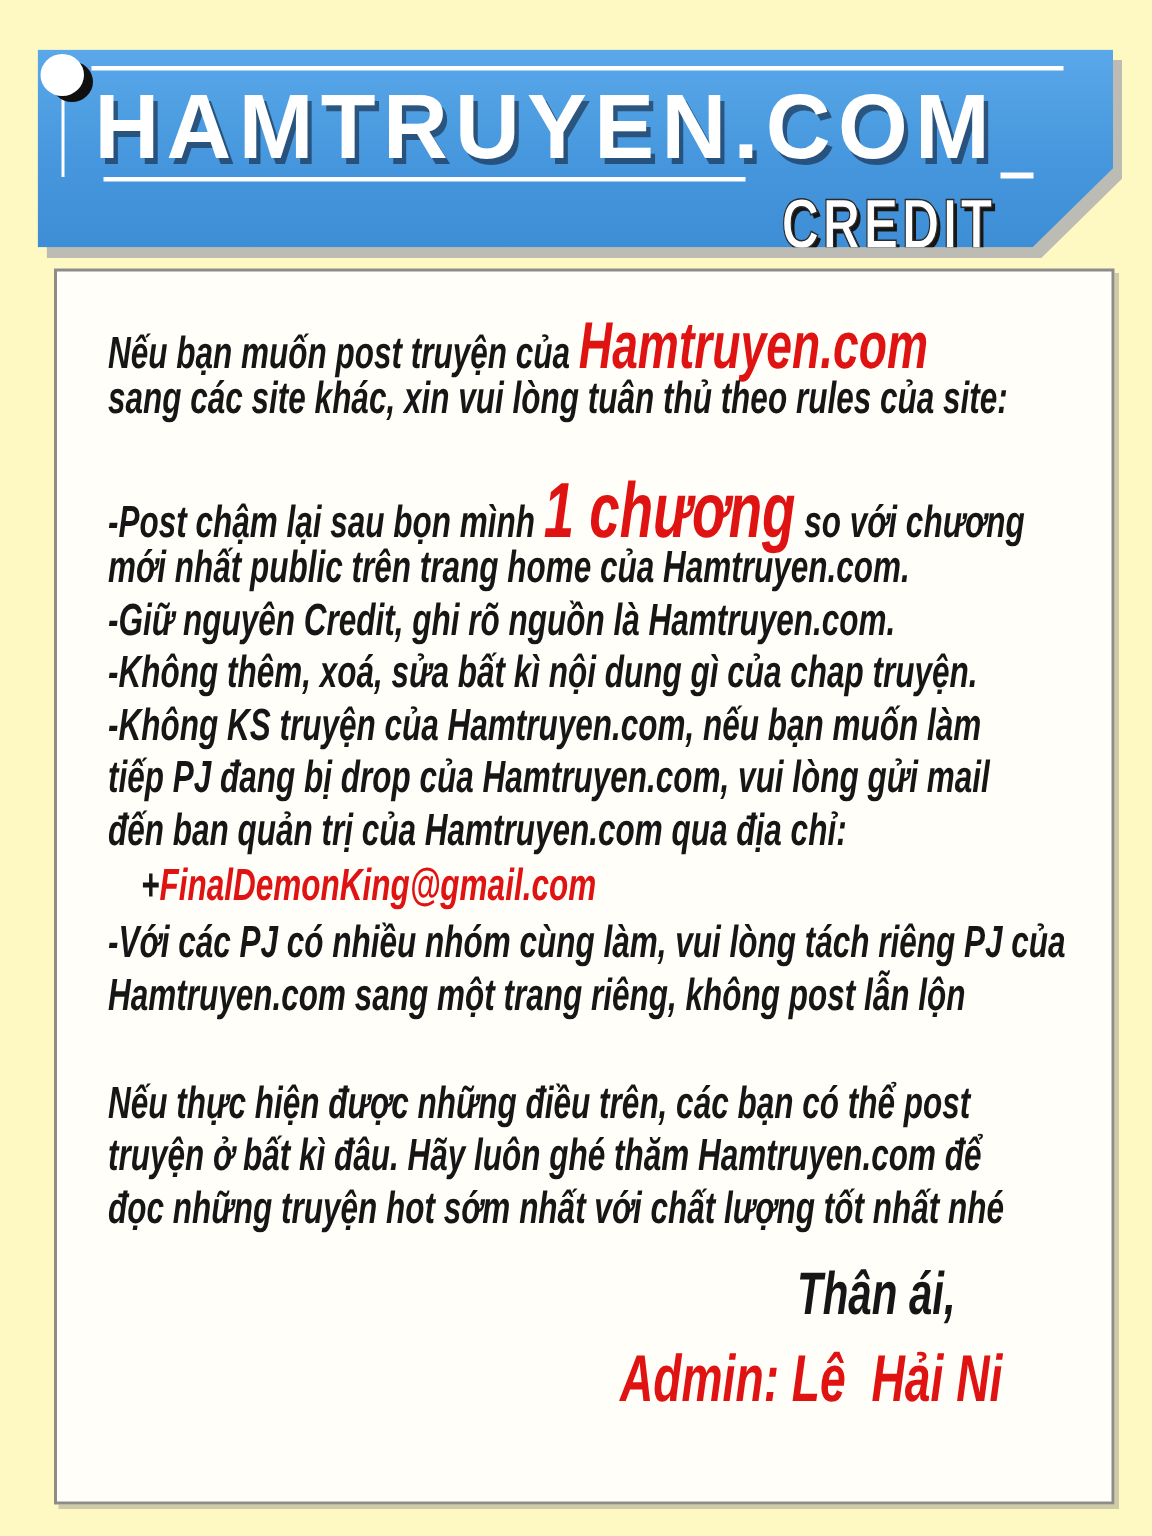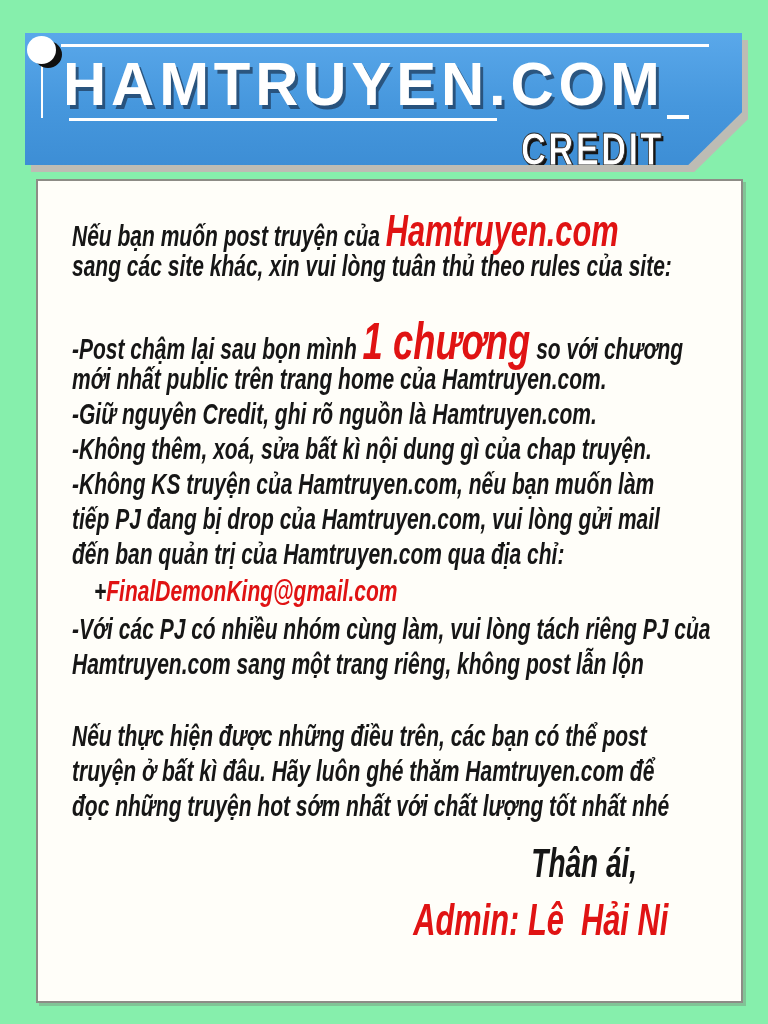--- a/index.html
+++ b/index.html
@@ -2,21 +2,21 @@
 <html><head>
 <meta charset="utf-8">
 <style>
   html,body{margin:0;padding:0;}
   body{
     width:768px;height:1024px;
     background:#f2f1ec;
     font-family:"Liberation Sans", sans-serif;
     overflow:hidden;
   }
-  #stage{position:relative;width:768px;height:1024px;background:#86efac;}
+  #stage{position:relative;width:768px;height:1024px;background:#fef9c3;}
 
   
   .banner-shadow{
     position:absolute;left:31px;top:40px;width:717px;height:132px;
     background:#bdbcb4;
     clip-path:polygon(0 0,100% 0,100% 60%,92.5% 100%,0 100%);
   }
   .banner{
     position:absolute;left:25px;top:33px;width:717px;height:132px;
     background:linear-gradient(180deg,#5aa8ea 0%,#4697dd 55%,#3d8ed5 100%);

